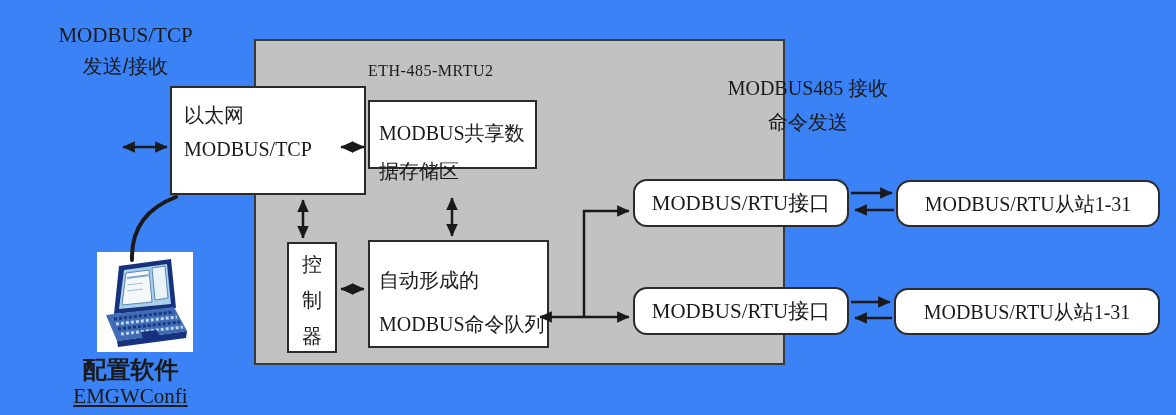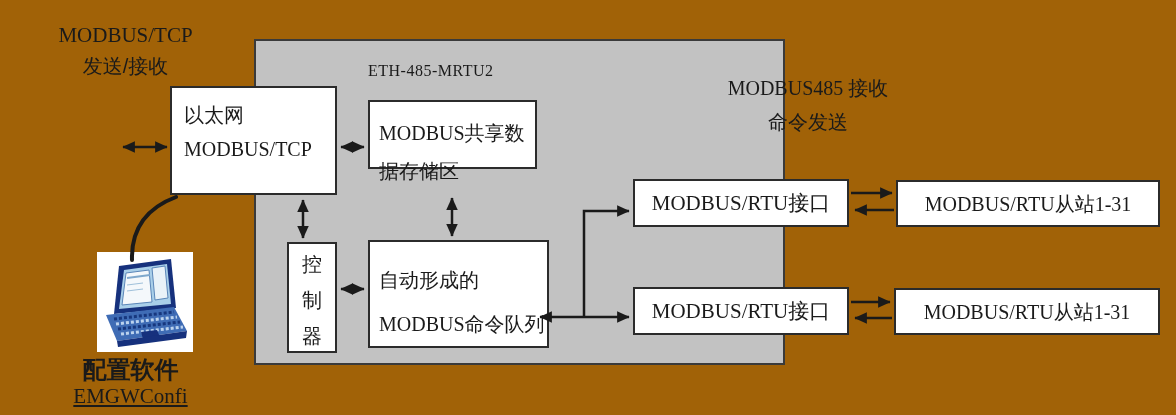--- a/index.html
+++ b/index.html
@@ -4,21 +4,21 @@
 <style>
   html,body{margin:0;padding:0;}
   body{
     font-family:"Liberation Serif","DejaVu Serif",serif;
     background:#ffffff;
   }
   .stage{
     position:relative;
     width:1176px;
     height:415px;
-    background:#a16207;
+    background:#3b82f6;
     overflow:hidden;
     color:#1a1a1a;
   }
   .panel{
     position:absolute;
     left:254px; top:39px;
     width:527px; height:322px;
     background:#c2c2c2;
     border:2px solid #3a3a3a;
     z-index:1;
@@ -28,31 +28,31 @@
     background:#ffffff;
     border:2px solid #2b2b2b;
     box-sizing:border-box;
     z-index:3;
     font-size:20px;
     line-height:1.0;
   }
   .cjk{font-family:"Liberation Sans","DejaVu Sans",sans-serif;}
   .lbl{position:absolute;z-index:4;}
   .center{text-align:center;}
-  .ethernet-box{left:170px;top:86px;width:167px;height:109px;padding:10px 0 0 12px;}
+  .ethernet-box{left:170px;top:86px;width:196px;height:109px;padding:10px 0 0 12px;}
   .ethernet-box .bl{line-height:34px;}
   .shared-box{left:368px;top:100px;width:169px;height:69px;padding:12px 0 12px 9px;}
   .shared-box .bl{line-height:38px;}
   .controller-box{
     left:287px;top:242px;width:50px;height:111px;
     text-align:center;white-space:pre-line;line-height:36px;padding-top:2px;
   }
   .queue-box{left:368px;top:240px;width:181px;height:108px;padding:16px 0 0 9px;}
   .queue-box .bl{line-height:44px;}
-  .hbox{display:flex;align-items:center;justify-content:center;}
+  .hbox{display:flex;align-items:center;justify-content:center;border-radius:14px;}
   .rtu-if-top{left:633px;top:179px;width:216px;height:48px;}
   .rtu-if-bottom{left:633px;top:287px;width:216px;height:48px;}
   .slave-top{left:896px;top:180px;width:264px;height:47px;}
   .slave-bottom{left:894px;top:288px;width:266px;height:47px;}
   .rtu-if-top,.rtu-if-bottom{font-size:21px;}
   .slave-top,.slave-bottom{font-size:20px;text-align:right;}
   .topleft-label{left:18px;top:20px;width:215px;font-size:21px;line-height:31px;}
   .gateway-title{left:368px;top:62px;font-size:16px;letter-spacing:0.5px;z-index:4;}
   .right-label{left:698px;top:71px;width:220px;font-size:20px;line-height:34px;}
   .config-label{left:38px;top:356px;width:185px;line-height:27px;}

